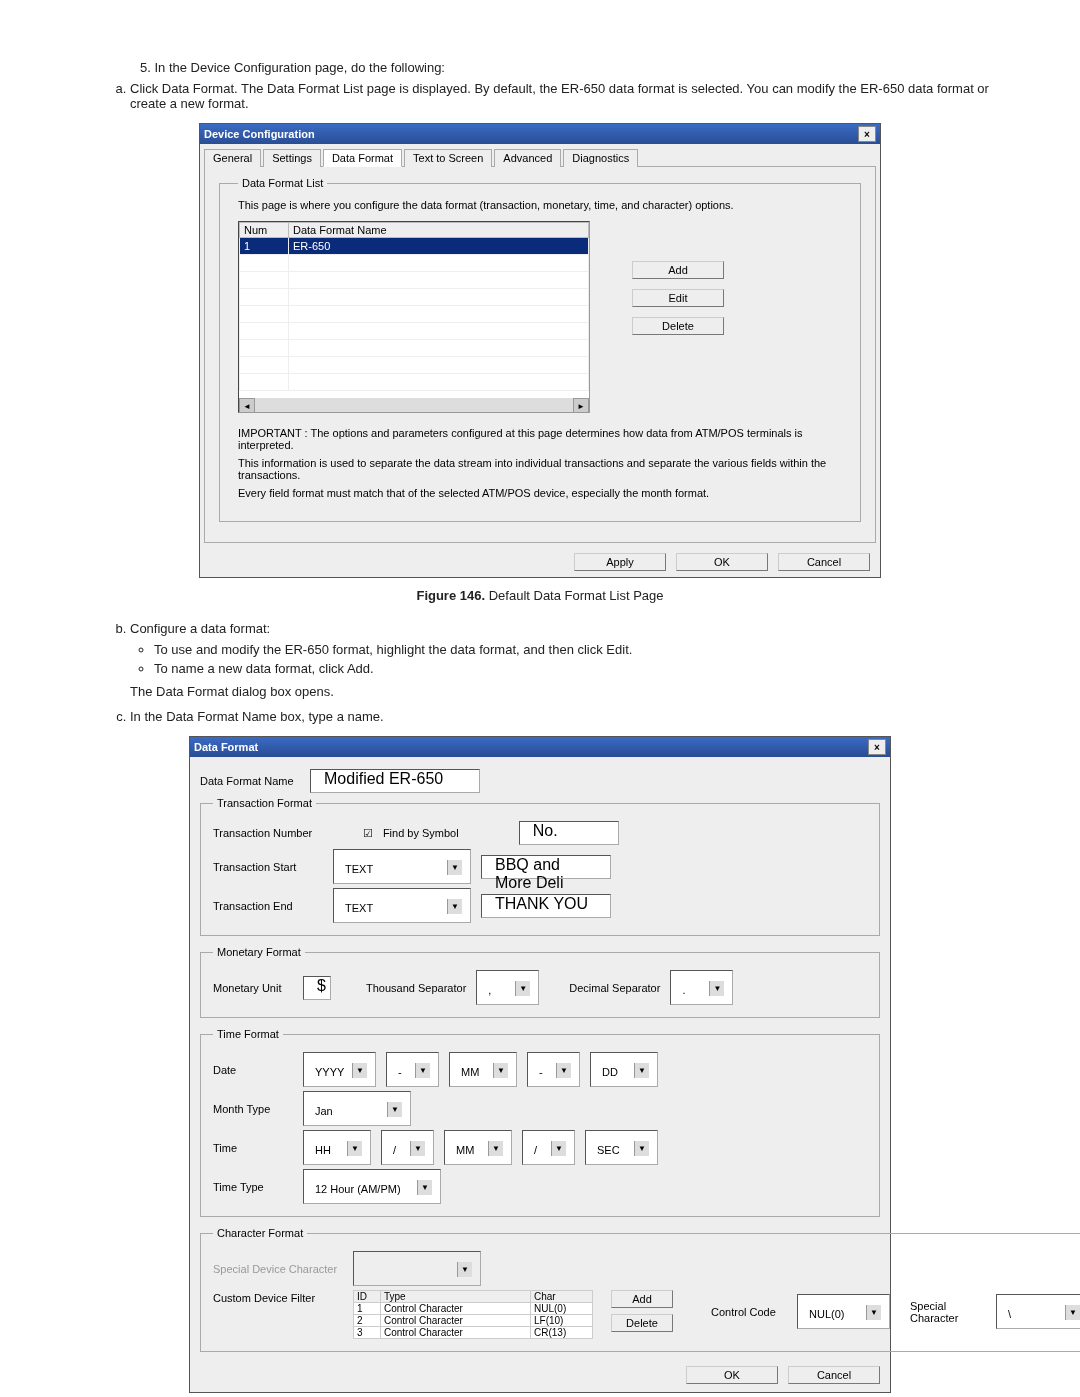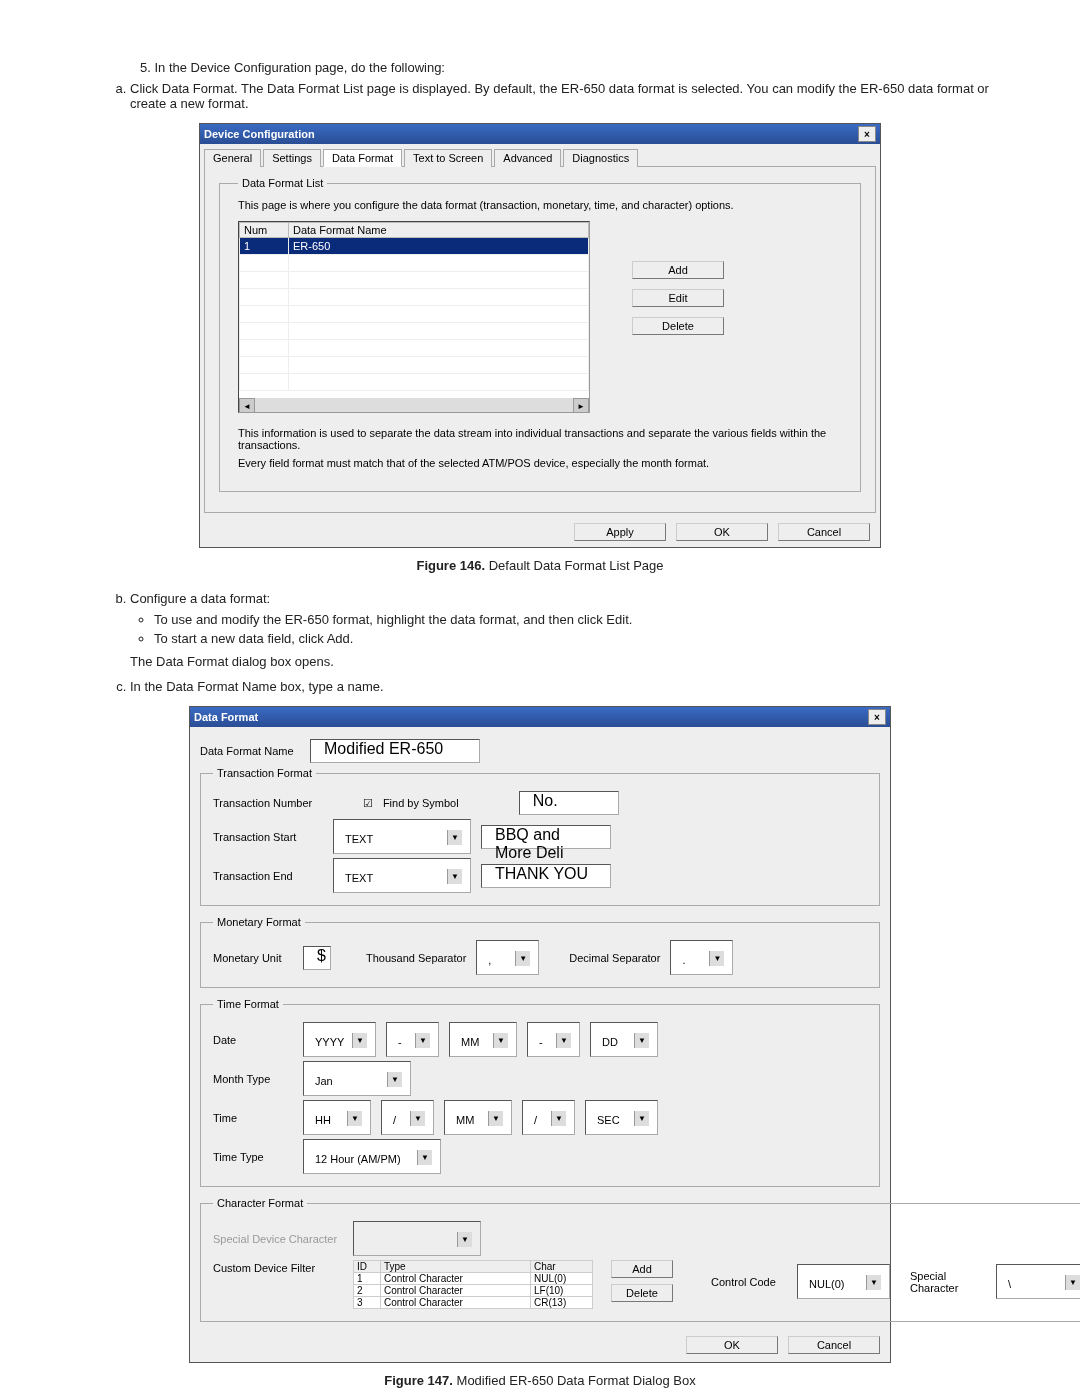--- a/index.html
+++ b/index.html
@@ -200,20 +200,21 @@
             <div class="arrow">►</div>
           </div>
         </div>
         <div class="btn-stack">
           <div class="win-btn">Add</div>
           <div class="win-btn">Edit</div>
           <div class="win-btn">Delete</div>
         </div>
       </div>
       <div class="notes">
+        <p>IMPORTANT : The options and parameters configured at this page determines how data from ATM/POS terminals is interpreted.</p>
         <p>This information is used to separate the data stream into individual transactions and separate the various fields within the transactions.</p>
         <p>Every field format must match that of the selected ATM/POS device, especially the month format.</p>
       </div>
     </fieldset>
   </div>
   <div class="dlg-btns">
     <div class="win-btn">Apply</div>
     <div class="win-btn">OK</div>
     <div class="win-btn">Cancel</div>
   </div>
@@ -221,21 +222,21 @@
 
 <div class="fig-caption">
   <span class="bold">Figure 146.</span> <span>Default Data Format List Page</span>
 </div>
 
 <ol class="alpha" start="2">
   <li>
     <span>Configure a data format:</span>
     <ul class="bullet">
       <li>To use and modify the ER-650 format, highlight the data format, and then click Edit.</li>
-      <li>To start a new data field, click Add.</li>
+      <li>To name a new data format, click Add.</li>
     </ul>
     <div style="margin-top:8px;">The Data Format dialog box opens.</div>
   </li>
   <li>In the Data Format Name box, type a name.</li>
 </ol>
 
 <div class="win-dialog" style="width:700px;">
   <div class="titlebar">
     <span>Data Format</span>
     <span class="close">×</span>

